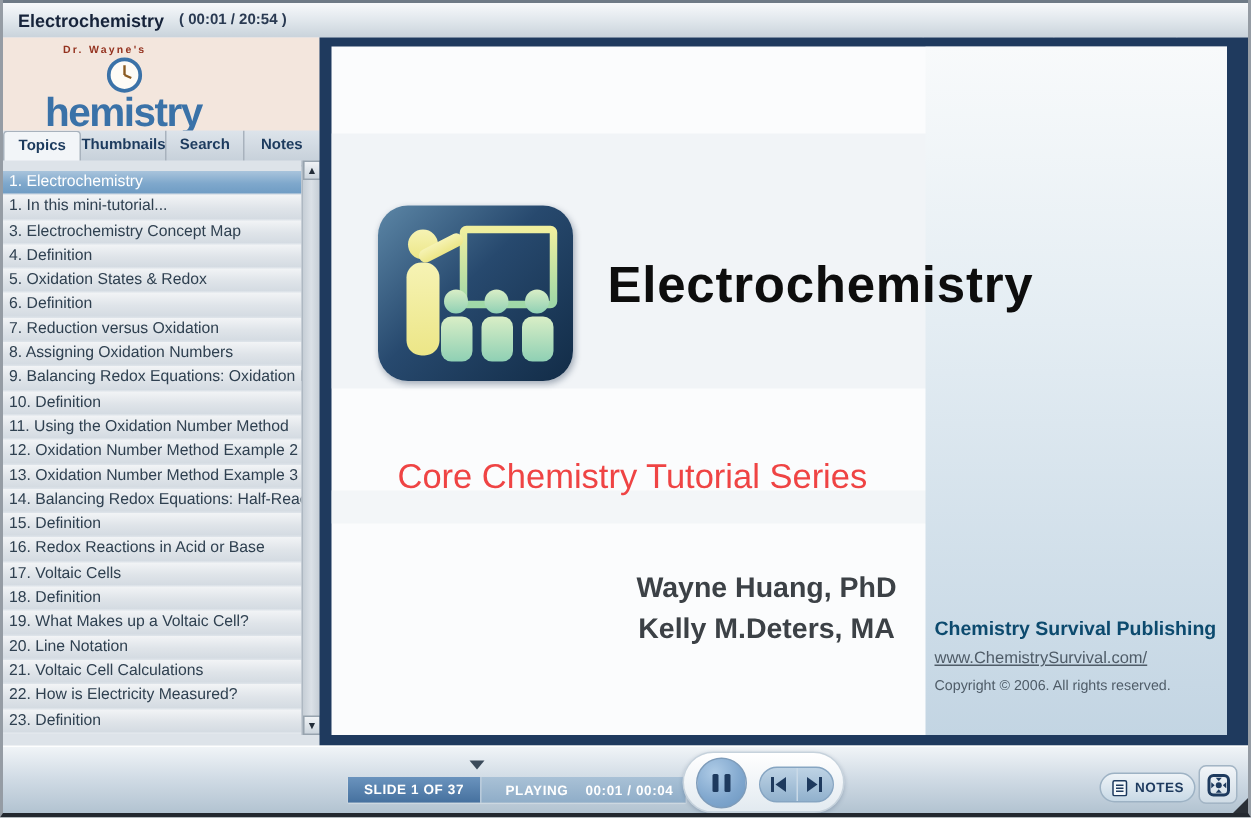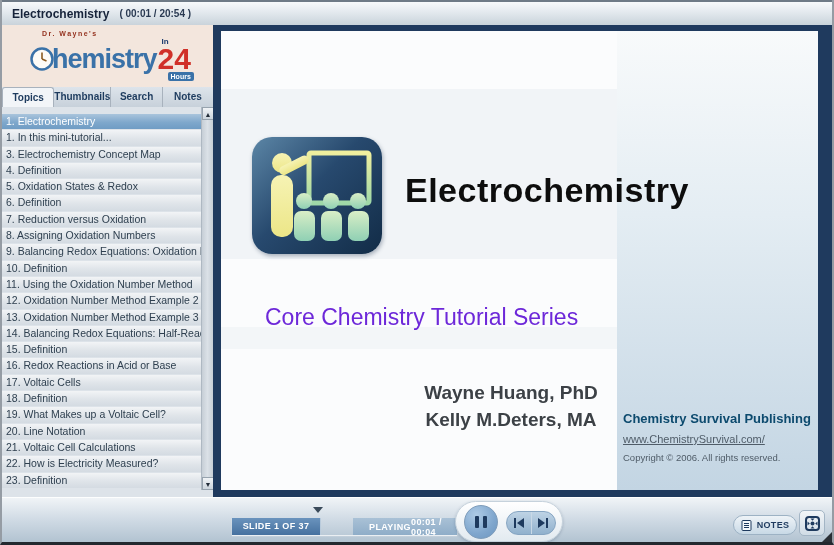--- a/index.html
+++ b/index.html
@@ -17,21 +17,21 @@
   .topbar-time  { font-size:10px; font-weight:bold; color:#2a3a52; margin-left:10px; }
   .topbar-links { margin-left:auto; display:flex; align-items:center; height:100%; }
   .topbar-link  { font-size:10px; font-weight:bold; color:#1b2942; padding:0 12px;
                   border-left:1px solid #f5f8fa; cursor:pointer; letter-spacing:.3px;margin-top:33px; }
 
   
   .sidebar { position:absolute; left:0; top:25px; width:211px; height:472px; background:#dde3e9; }
   .logo { position:relative; width:100%; height:62px; background:#f3e6dd; overflow:hidden; }
   .logo-prefix { position:absolute; left:40px; top:5px; font-size:7px; font-weight:bold;
                  color:#94321f; letter-spacing:1.5px; }
-  .logo-row { position:absolute; left:28px; top:13px; display:flex; align-items:center; }
+  .logo-row { position:absolute; left:28px; top:13px; display:flex; align-items:center;flex-direction:column; }
   .logo-word { font-size:27px; font-weight:bold; color:#3a72a8; letter-spacing:-1px; line-height:1; }
   .clock { width:24px; height:24px; margin-right:-2px; }
   .logo-24col { display:flex; flex-direction:column; align-items:flex-start; margin-left:1px; }
   .logo-in { font-size:8px; font-weight:bold; color:#1a3a6e; margin-left:4px; line-height:1; }
   .logo-num { font-size:30px; font-weight:bold; color:#d03028; line-height:.85; }
   .logo-hours { font-size:7px; font-weight:bold; color:#ffffff; background:#3a72a8;
                 padding:1px 3px; border-radius:2px; margin-left:10px; line-height:1; }
 
   .tabbar { display:flex; width:100%; height:24px;
             background:linear-gradient(180deg,#dde4eb 0%,#c3cdd7 100%); }
@@ -68,37 +68,37 @@
   .band2 { position:absolute; left:0; top:296px; width:100%; height:22px; background:#f3f6f8; }
   .rightcol { position:absolute; right:0; top:0; width:201px; height:100%;
               background:linear-gradient(180deg,#f8fafb 0%,#e4edf3 40%,#c3d5e3 100%); }
 
   .slide-icon { position:absolute; left:31px; top:106px; width:130px; height:117px;
                 border-radius:20px;
                 background:linear-gradient(135deg,#5c86a6 0%,#27496e 45%,#122c47 100%);
                 box-shadow:1px 2px 4px rgba(20,40,70,.35); }
   .slide-title { position:absolute; left:184px; top:140px; font-size:34px; font-weight:bold;
                  color:#0d0d0d; letter-spacing:.5px; }
-  .slide-series { position:absolute; left:44px; top:273px; font-size:23px; color:#6d28d9; }
+  .slide-series { position:absolute; left:44px; top:273px; font-size:23px; color:#ef4444; }
   .slide-authors { position:absolute; left:160px; top:348px; width:260px; text-align:center;
                    font-size:19px; font-weight:bold; color:#3c4146; line-height:27px; }
   .pubblock { position:absolute; left:402px; top:380px; width:190px; }
   .pub-name { font-size:13px; font-weight:bold; color:#0c4a6e; margin-bottom:7px; }
   .pub-link { font-size:11px; color:#4f5c68; text-decoration:underline; cursor:pointer; }
   .pub-copy { font-size:9.5px; color:#4f5c68; margin-top:7px; }
 
   
   .playerbar { position:absolute; left:0; top:497px; width:830px; height:45px;
                background:linear-gradient(180deg,#f0f4f7 0%,#cfdae4 50%,#b2c3d1 100%);
                border-top:1px solid #fdfefe; }
   .marker { position:absolute; left:311px; top:9px; width:0; height:0;
             border-left:5px solid transparent; border-right:5px solid transparent;
             border-top:6px solid #3a4a5a; }
   .progress { position:absolute; left:230px; top:20px; width:225px; height:17px; display:flex;
-              box-shadow:0 1px 1px rgba(255,255,255,.7);gap:32px; }
+              box-shadow:0 1px 1px rgba(255,255,255,.7); }
   .seg-slide { width:89px; background:linear-gradient(180deg,#6a93bd,#46719f);
                color:#fff; font-size:9px; font-weight:bold; text-align:center;
                line-height:17px; letter-spacing:.4px; border-right:1px solid #b9cbdc; cursor:pointer; }
   .seg-play { flex:1; background:linear-gradient(180deg,#a9c1d6,#8fadc8); color:#fff;
               font-size:9px; font-weight:bold; display:flex; align-items:center;
               justify-content:space-between; letter-spacing:.4px; }
   .seg-play .status { margin-left:16px; }
   .seg-play .time { margin-right:8px; font-weight:bold; }
 
   .controls { position:absolute; left:453px; top:3px; width:108px; height:41px;

